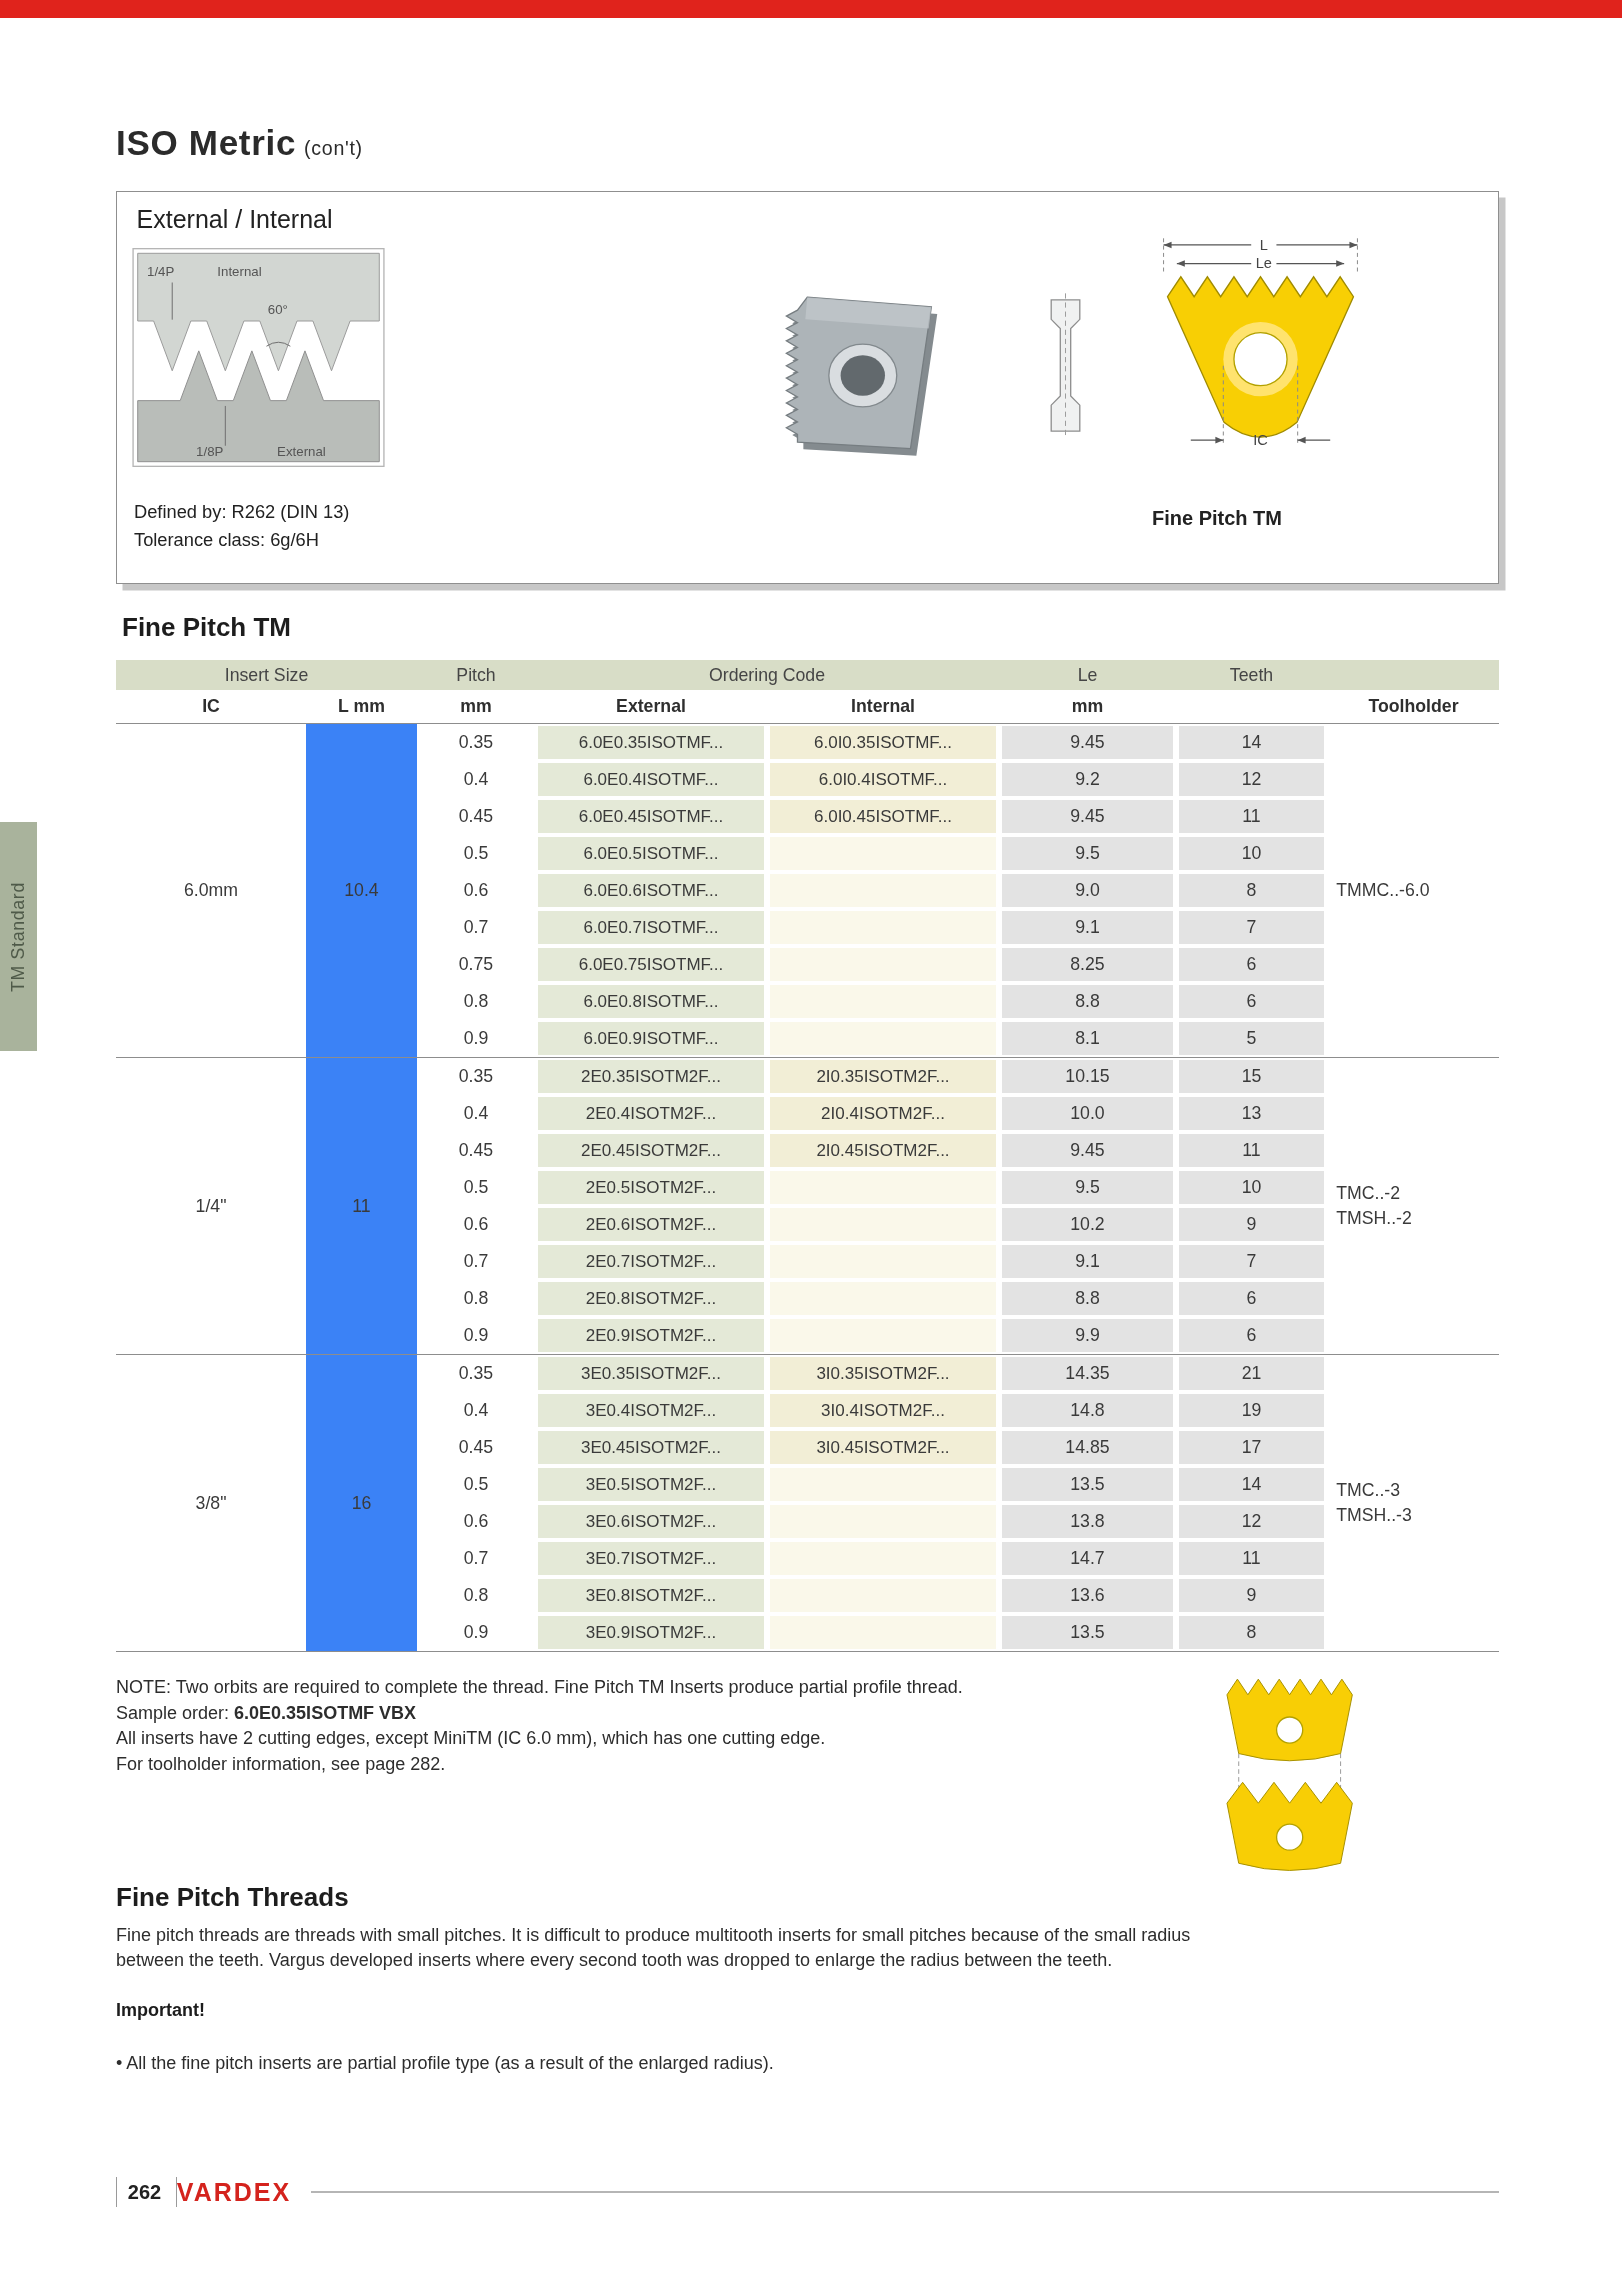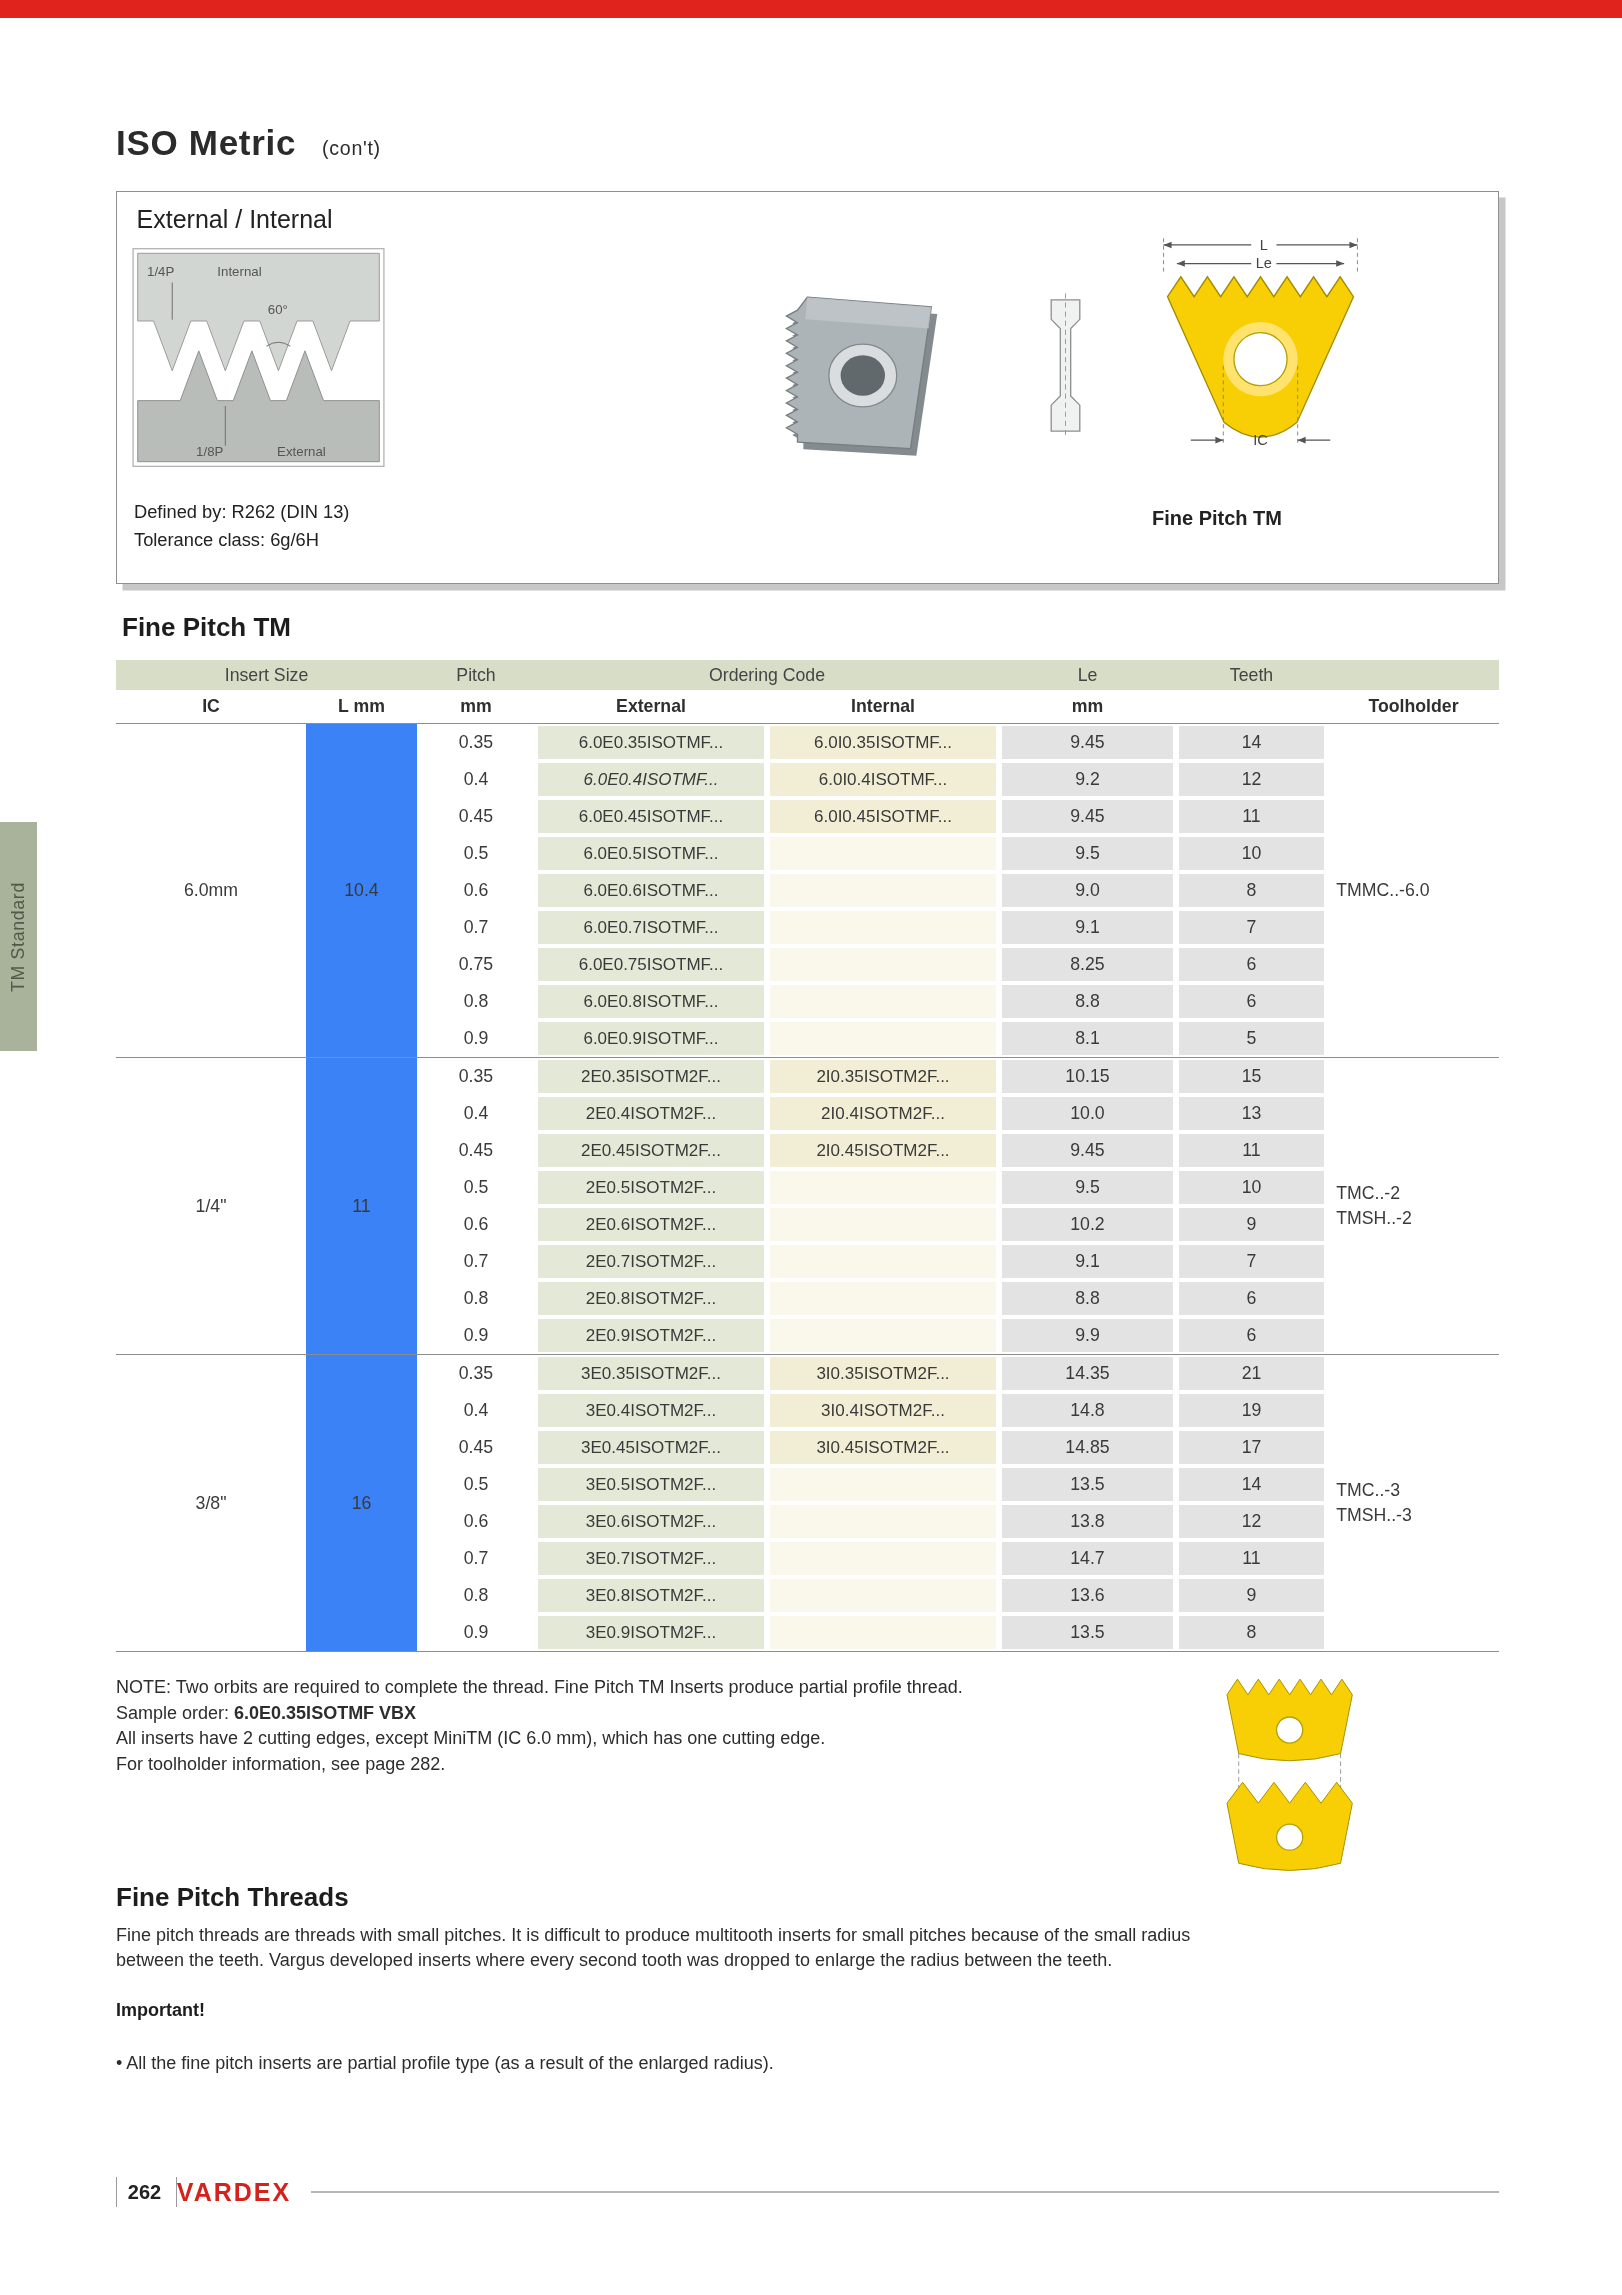--- a/index.html
+++ b/index.html
@@ -2,21 +2,21 @@
 <html style="font-size:10.5px"><head>
 <meta charset="utf-8">
 <style>
   *{margin:0;padding:0;box-sizing:border-box}
   html,body{background:#fff}
   body{width:1623px;height:2295px;position:relative;font-family:"Liberation Sans",sans-serif;color:#333;overflow:hidden}
 
   .topbar{position:absolute;top:0;left:0;width:1623px;height:18.3px;background:#e0231c}
 
   .pageTitle{position:absolute;left:116px;top:123px;font-size:35px;font-weight:bold;color:#2b2b2b;letter-spacing:0.7px}
-  .pageTitle .suffix{font-size:19.6px;font-weight:normal;margin-left:26px;color:#2b2b2b}
+  .pageTitle .suffix{font-size:19.6px;font-weight:normal;margin-left:8px;color:#2b2b2b}
 
   
   .sideTab{position:absolute;left:0;top:822px;width:37px;height:229px;background:#a9b39c;display:flex;align-items:center;justify-content:center}
   .sideTab span{writing-mode:vertical-rl;transform:rotate(180deg);font-size:17.7px;color:#4f5a49;letter-spacing:0.7px}
 
   
   .box{position:absolute;left:116px;top:191px;width:1383px;height:393px;background:#fff;border:1.3px solid #8f8f8f;box-shadow:6.5px 6.5px 0 #c7c7c7}
   .boxTitle{position:absolute;left:19.6px;top:13px;font-size:25px;color:#222}
   .profileSvg{position:absolute;left:14.4px;top:56px;width:255px;height:219px}
   .definedBy{position:absolute;left:17px;top:306px;font-size:18.3px;line-height:27.5px;color:#222}
@@ -168,21 +168,21 @@
         <div class="c lcol" style="grid-area: 1 / 2 / span 9;">10.4</div>
         <div class="c tool" style="grid-area: 1 / 8 / span 9;">
           <div>TMMC..-6.0</div>
         </div>
         <div class="c pitch rowc" style="grid-area: 1 / 3;">0.35</div>
         <div class="c ext rowc" style="grid-area: 1 / 4;">6.0E0.35ISOTMF...</div>
         <div class="c int rowc filled" style="grid-area: 1 / 5;">6.0I0.35ISOTMF...</div>
         <div class="c lec rowc" style="grid-area: 1 / 6;">9.45</div>
         <div class="c teethc rowc" style="grid-area: 1 / 7;">14</div>
         <div class="c pitch rowc" style="grid-area: 2 / 3;">0.4</div>
-        <div class="c ext rowc" style="grid-area: 2 / 4; font-style: italic;">6.0E0.4ISOTMF...</div>
+        <div class="c ext rowc" style="grid-area: 2 / 4;">6.0E0.4ISOTMF...</div>
         <div class="c int rowc filled" style="grid-area: 2 / 5;">6.0I0.4ISOTMF...</div>
         <div class="c lec rowc" style="grid-area: 2 / 6;">9.2</div>
         <div class="c teethc rowc" style="grid-area: 2 / 7;">12</div>
         <div class="c pitch rowc" style="grid-area: 3 / 3;">0.45</div>
         <div class="c ext rowc" style="grid-area: 3 / 4;">6.0E0.45ISOTMF...</div>
         <div class="c int rowc filled" style="grid-area: 3 / 5;">6.0I0.45ISOTMF...</div>
         <div class="c lec rowc" style="grid-area: 3 / 6;">9.45</div>
         <div class="c teethc rowc" style="grid-area: 3 / 7;">11</div>
         <div class="c pitch rowc" style="grid-area: 4 / 3;">0.5</div>
         <div class="c ext rowc" style="grid-area: 4 / 4;">6.0E0.5ISOTMF...</div>

